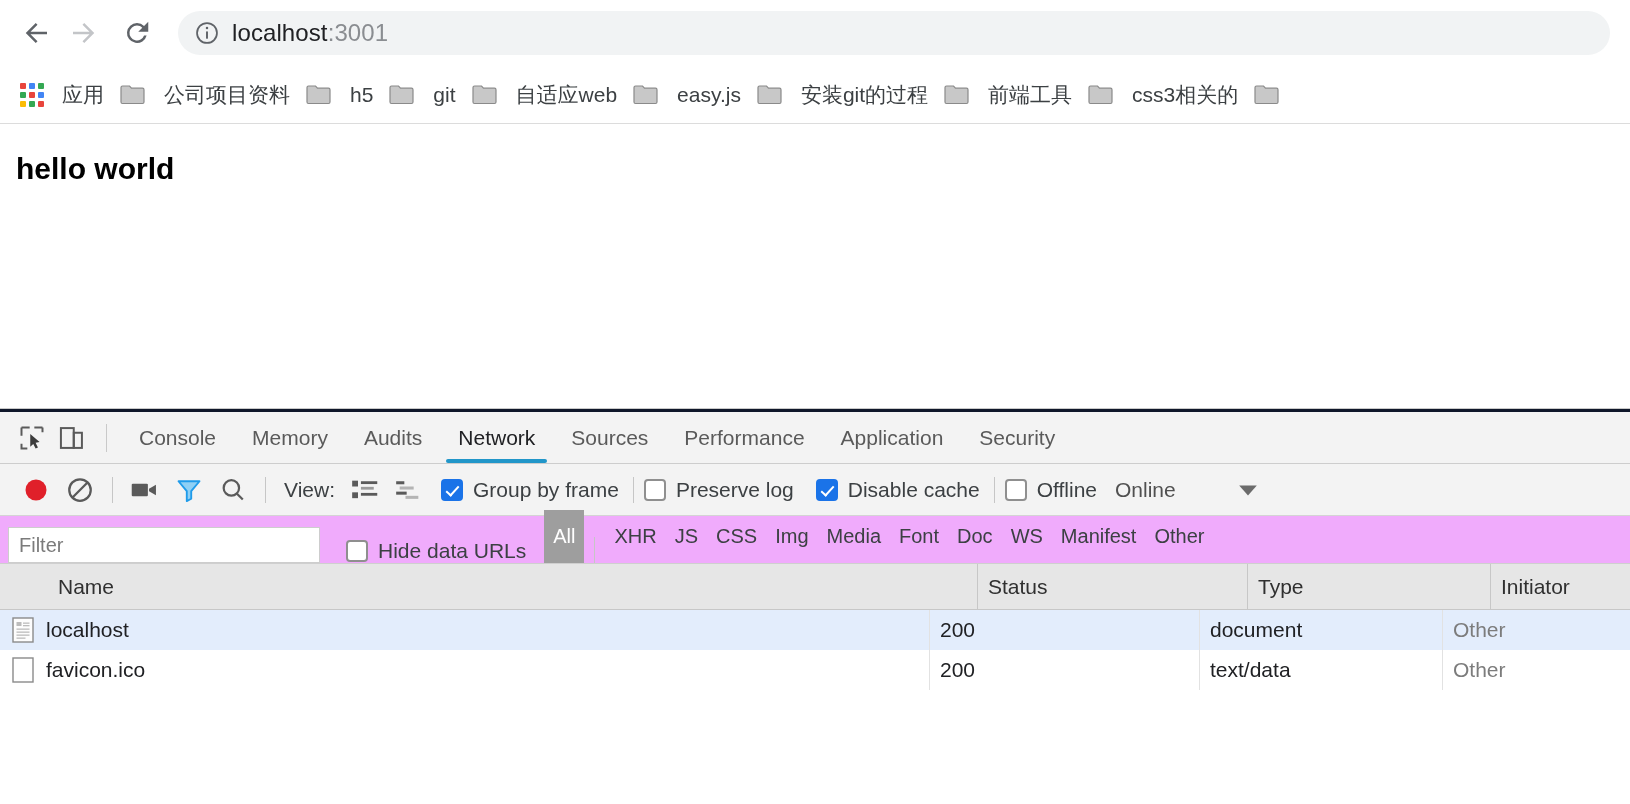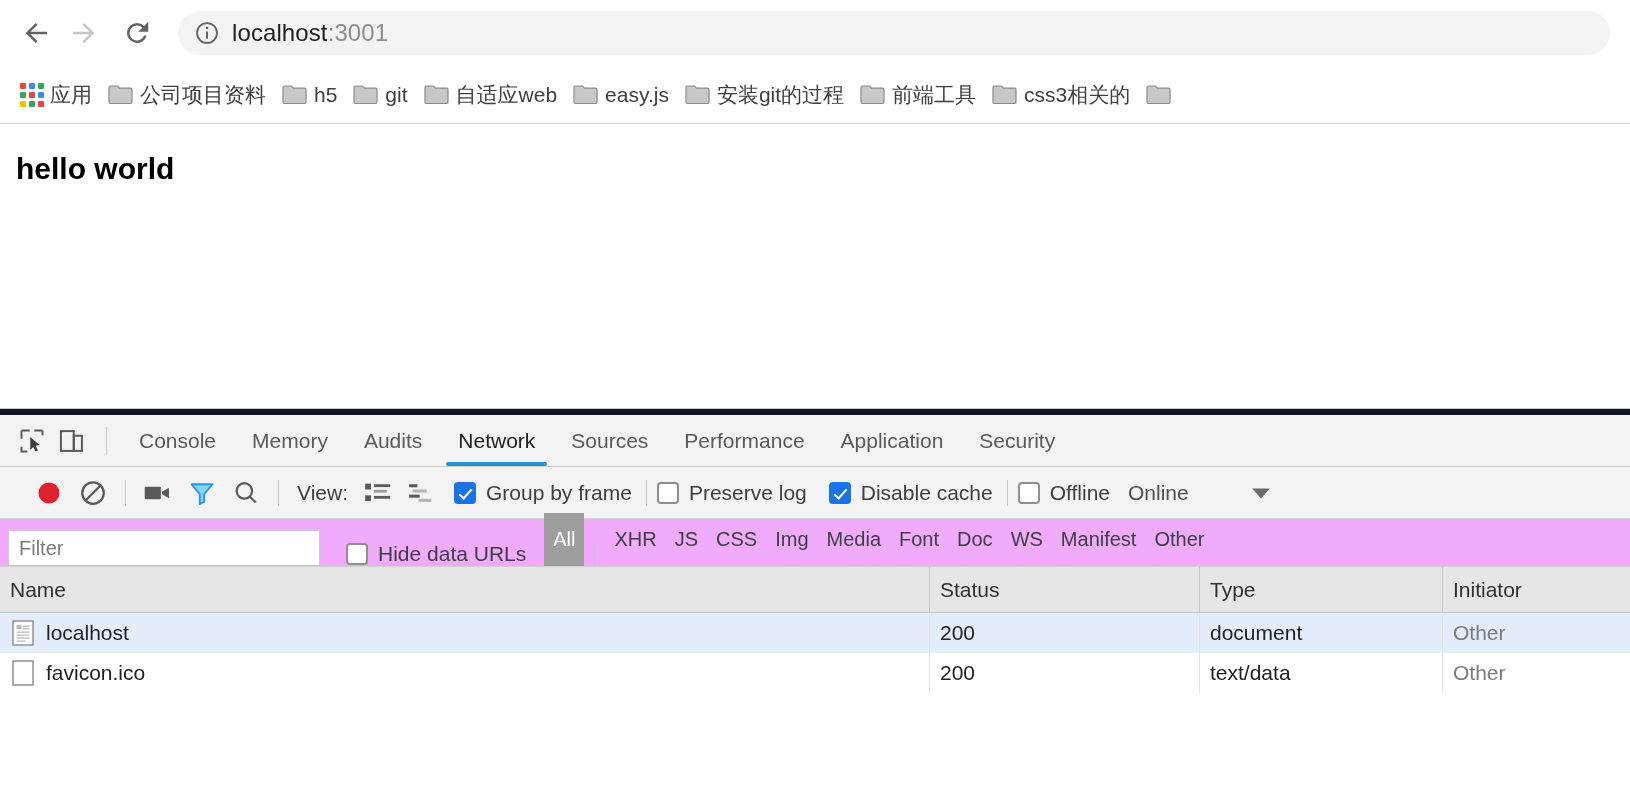--- a/index.html
+++ b/index.html
@@ -64,21 +64,21 @@
     align-items: center;
     height: 40px;
     padding: 0 8px;
     border-radius: 4px;
     flex: 0 0 auto;
     white-space: nowrap;
   }
   .bookmark .bm-label {
     font-size: 21px;
     color: #3c4043;
-    margin-left: 6px;
+    margin-left: 18px;
   }
   .apps-grid {
     width: 24px; height: 24px;
     display: grid;
     grid-template-columns: repeat(3, 6px);
     grid-template-rows: repeat(3, 6px);
     gap: 3px;
   }
   .apps-grid i { display:block; width:6px; height:6px; border-radius:1px; }
   .folder-icon { width: 26px; height: 21px; display:block; }
@@ -91,21 +91,21 @@
     border-bottom: 1px solid #c9c9c9;
   }
   #page-text { font-size: 30px; color: #000; font-weight: 700; }
 
   
   #devtools {
     background: #f3f3f3;
     height: 339px;
     display: flex;
     flex-direction: column;
-    border-top: 6px solid #0f172a;
+    border-top: 3px solid #0f172a;
   }
 
   
   #dt-tabbar {
     height: 52px;
     display: flex;
     align-items: center;
     padding-left: 12px;
     background: #f3f3f3;
     border-bottom: 1px solid #cdcdcd;
@@ -137,21 +137,21 @@
     height: 4px;
     background: #2196c9;
     border-radius: 2px;
   }
 
   
   #net-toolbar {
     height: 52px;
     display: flex;
     align-items: center;
-    padding: 0 27px;
+    padding: 0 14px;
     background: #f3f3f3;
     border-bottom: 1px solid #d4d4d4;
     flex: 0 0 auto;
   }
   .nt-icon { width: 44px; height: 44px; display:flex; align-items:center; justify-content:center; flex:0 0 auto; }
   .nt-sep { width:1px; height:26px; background:#c6c6c6; margin: 0 10px; flex:0 0 auto; }
   .nt-label { font-size: 21px; color: #3c4043; margin: 0 8px; white-space:nowrap; flex:0 0 auto;}
   .cb-row { display:flex; align-items:center; flex:0 0 auto; margin-right: 4px; }
   .cbox {
     width: 22px; height: 22px;
@@ -211,20 +211,21 @@
 
   
   #net-table { flex: 1 1 auto; display: flex; flex-direction: column; background: #fff; min-height:0;}
   #table-head {
     height: 46px;
     display: flex;
     align-items: center;
     background: #e6e6e6;
     border-bottom: 1px solid #c7c7c7;
     flex: 0 0 auto;
+    padding-left: 48px;
   }
   .th {
     font-size: 21px;
     color: #303030;
     height: 46px;
     line-height: 46px;
     padding-left: 10px;
     border-right: 1px solid #c7c7c7;
     overflow: hidden;
     white-space: nowrap;

